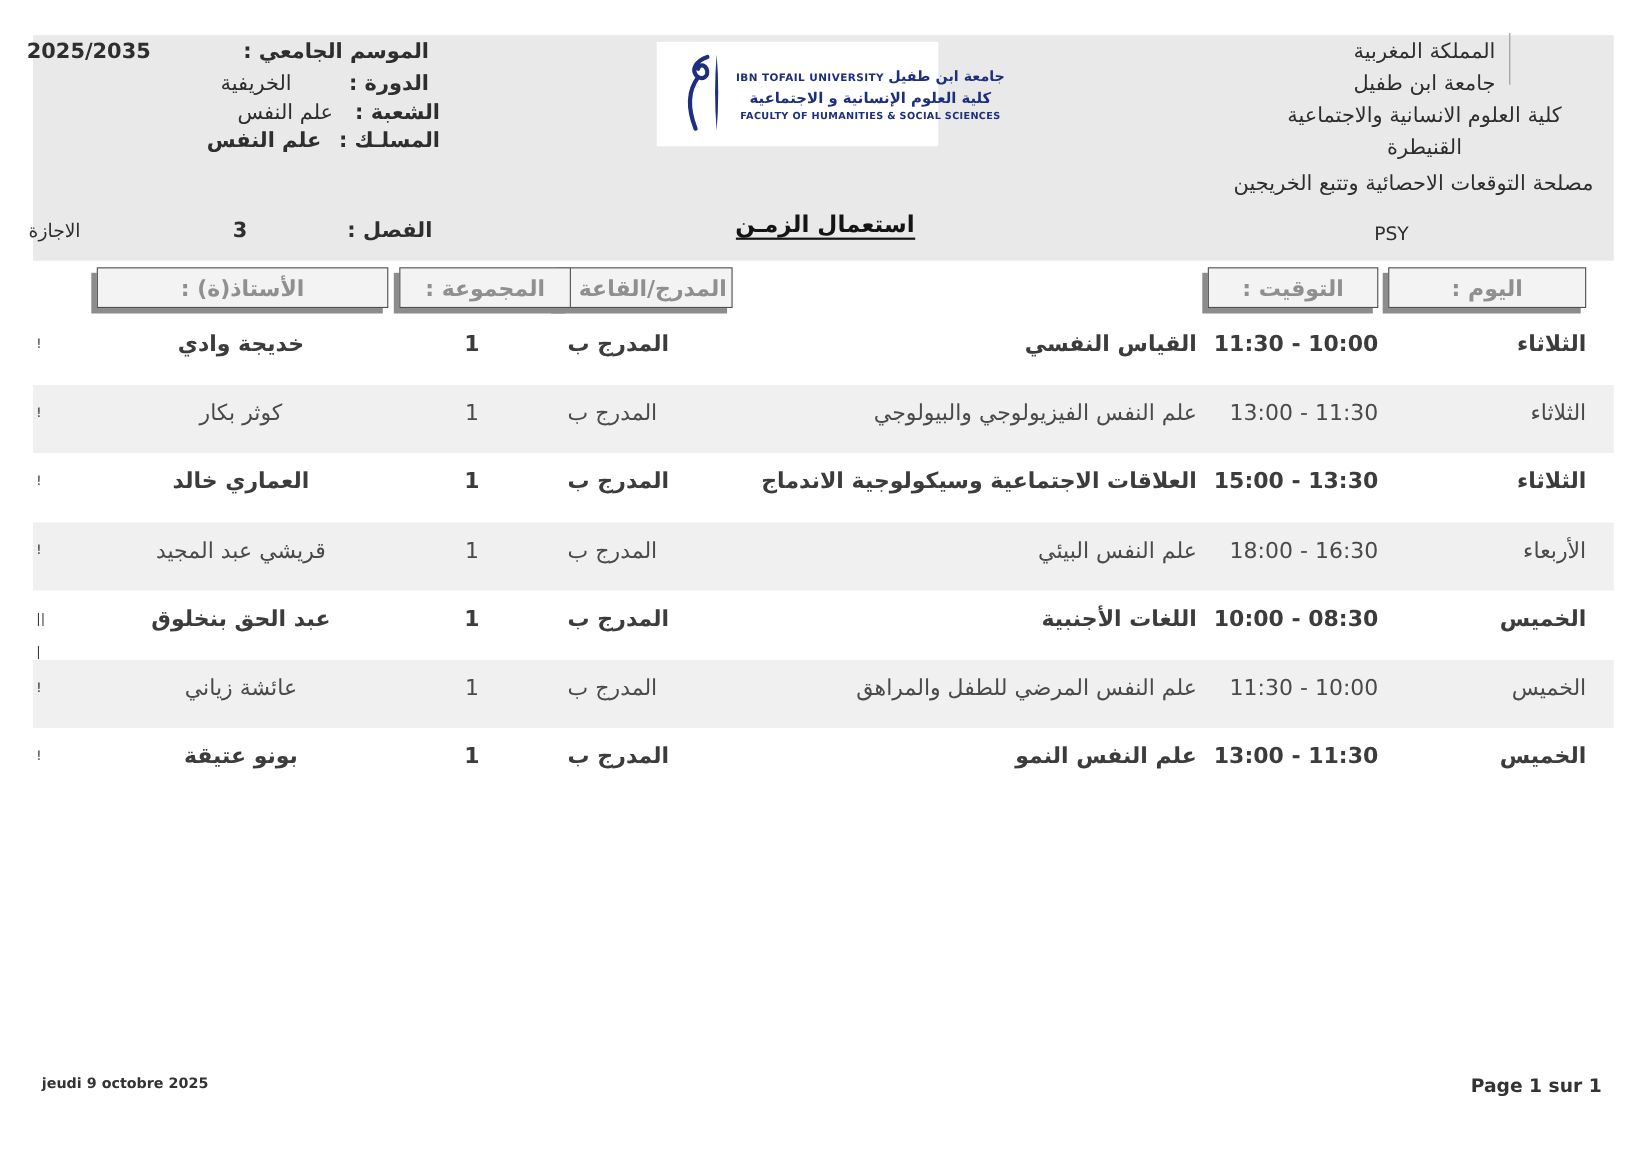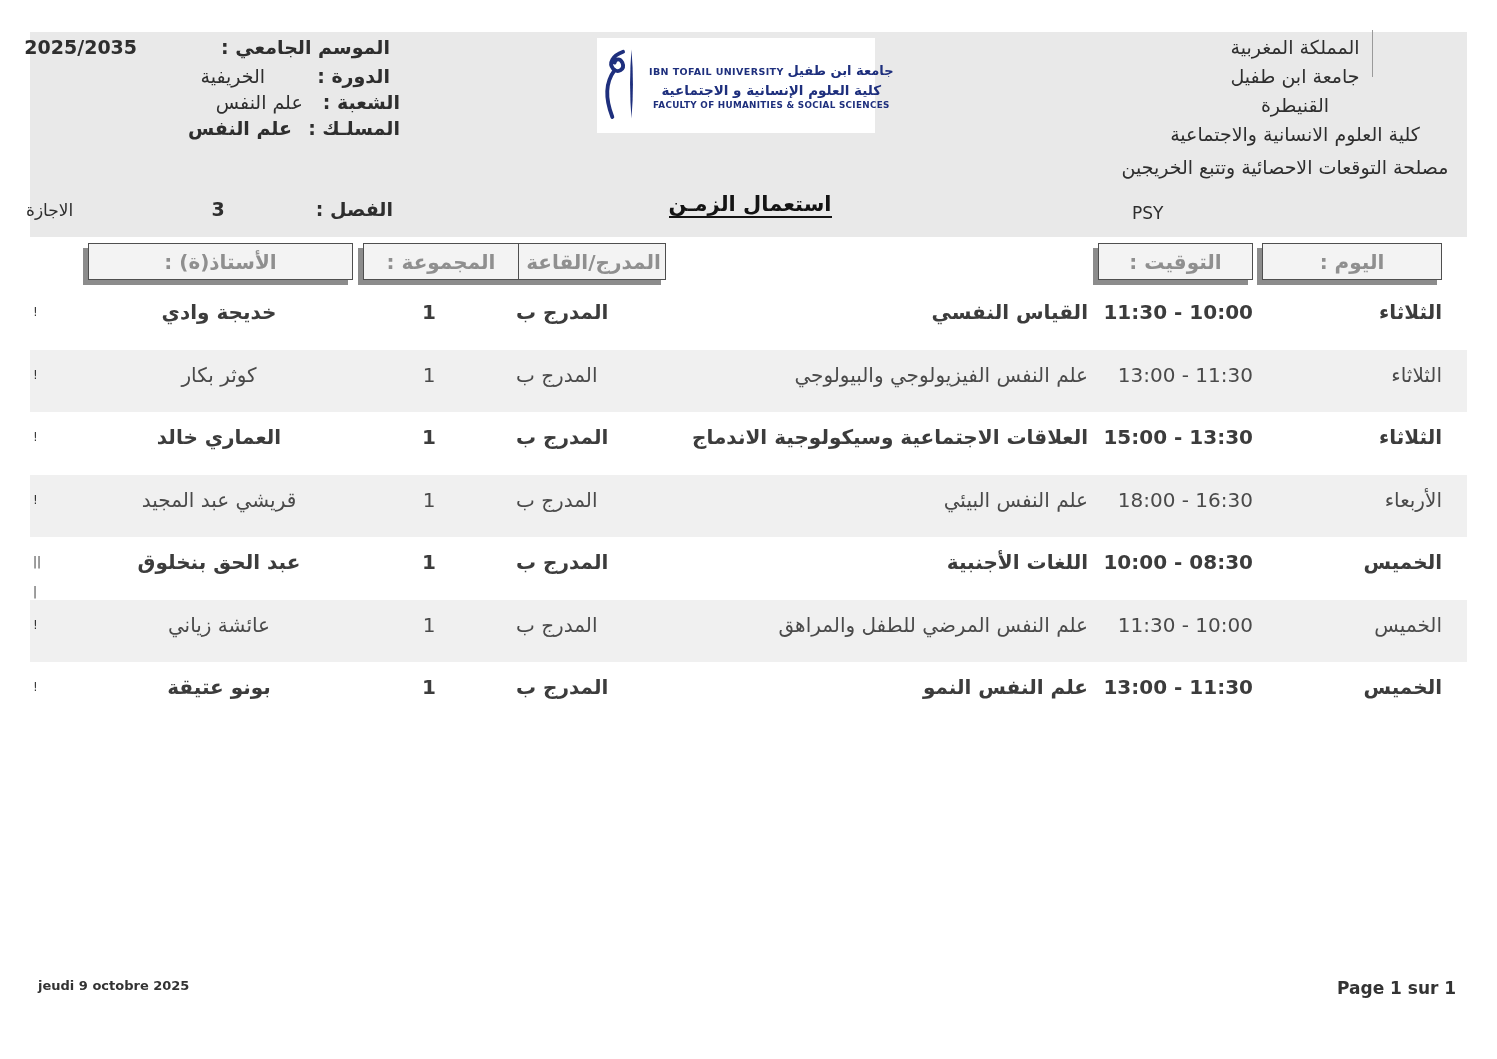--- a/index.html
+++ b/index.html
@@ -15,40 +15,40 @@
   body{font-family:"DejaVu Sans",sans-serif;color:var(--ink)}
   .page{position:relative;width:1497px;height:1059px;background:#fff;overflow:hidden}
 
   
   .header-band{position:absolute;left:30px;top:32px;width:1437px;height:205px;background:var(--band)}
 
   .hr-block{position:absolute;left:1100px;top:33px;width:390px;text-align:center;direction:rtl;
             font-size:19px;line-height:29px;color:var(--ink)}
   .hr-service{position:absolute;left:1080px;top:156px;width:410px;text-align:center;direction:rtl;
             font-size:19px;color:var(--ink)}
-  .hr-psy{position:absolute;left:1132px;top:203px;width:330px;font-size:17px;color:var(--ink)}
+  .hr-psy{position:absolute;left:1100px;top:203px;width:330px;text-align:center;font-size:17px;color:var(--ink)}
   .hdr-vline{position:absolute;left:1372px;top:30px;width:1px;height:47px;background:#9a9a9a}
 
   .hl-line{position:absolute;direction:rtl;font-size:19px;white-space:nowrap;color:var(--ink)}
   .hl-line .lbl{font-weight:bold}
   .hl-1{top:36px;right:1107px}
   .hl-2{top:65px;right:1107px}
   .hl-3{top:91px;right:1097px}
   .hl-4{top:117px;right:1097px}
   .hl-sem{top:198px;right:1104px}
   .hl-1 .val{font-weight:bold;margin-right:78px}
   .hl-2 .val{margin-right:46px}
   .hl-3 .val{margin-right:14px}
   .hl-4 .val{font-weight:bold;margin-right:10px}
   .hl-sem .val{font-weight:bold;margin-right:85px}
   .degree{position:absolute;left:26px;top:200px;font-size:17px;direction:rtl;color:var(--ink)}
 
   
-  .logo{position:absolute;left:597px;top:38px;width:278px;height:95px;background:#fff;
-        display:flex;align-items:center;padding:5px 0;gap:6px}
+  .logo{position:absolute;left:597px;top:38px;width:256px;height:95px;background:#fff;
+        display:flex;align-items:center;padding:5px 20px;gap:6px}
   .logo-text{flex:1;text-align:center;color:var(--navy);line-height:1.25}
   .logo-l1{font-size:9.5px;font-weight:bold;letter-spacing:.4px;direction:ltr;white-space:nowrap}
   .logo-l1 .ar{font-size:13px;letter-spacing:0}
   .logo-l2{font-size:13.5px;font-weight:bold;direction:rtl;margin:2px 0}
   .logo-l3{font-size:8.8px;font-weight:bold;letter-spacing:.3px;white-space:nowrap}
 
   
   .doc-title{position:absolute;left:630px;top:192px;width:240px;text-align:center;direction:rtl}
   .doc-title span{font-size:21px;font-weight:bold;color:#141414;border-bottom:2px solid #141414;padding-bottom:0}
 
@@ -86,22 +86,22 @@
 <body>
 
 <div class="page">
 
   <div class="header-band"></div>
   <div class="hdr-vline"></div>
 
   <div class="hr-block">
     <div>المملكة المغربية</div>
     <div>جامعة ابن طفيل</div>
+    <div>كلية العلوم الانسانية والاجتماعية</div>
     <div>القنيطرة</div>
-    <div>كلية العلوم الانسانية والاجتماعية</div>
   </div>
   <div class="hr-service">مصلحة التوقعات الاحصائية وتتبع الخريجين</div>
   <div class="hr-psy">PSY</div>
 
   <div class="hl-line hl-1">
     <span class="lbl">الموسم الجامعي :</span>
     <span class="val">2025/2035</span>
   </div>
   <div class="hl-line hl-2">
     <span class="lbl">الدورة :</span>

